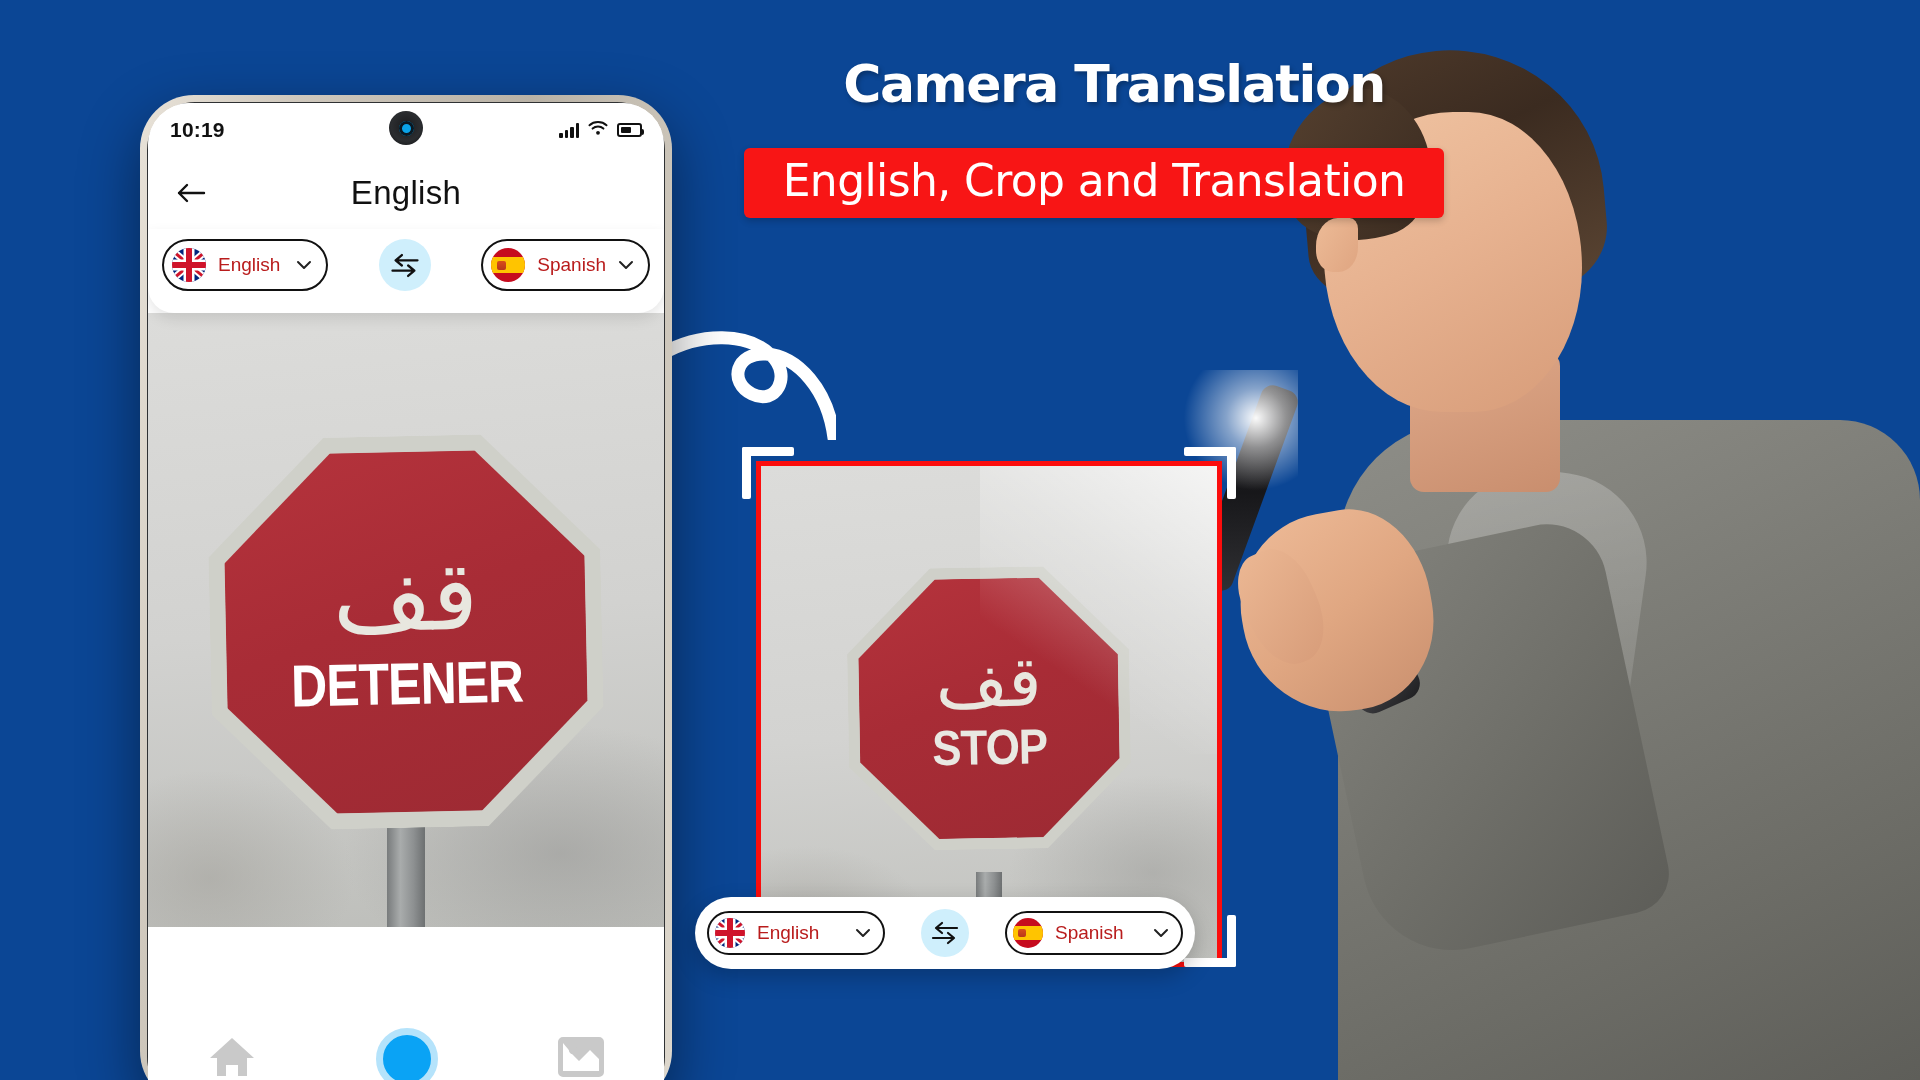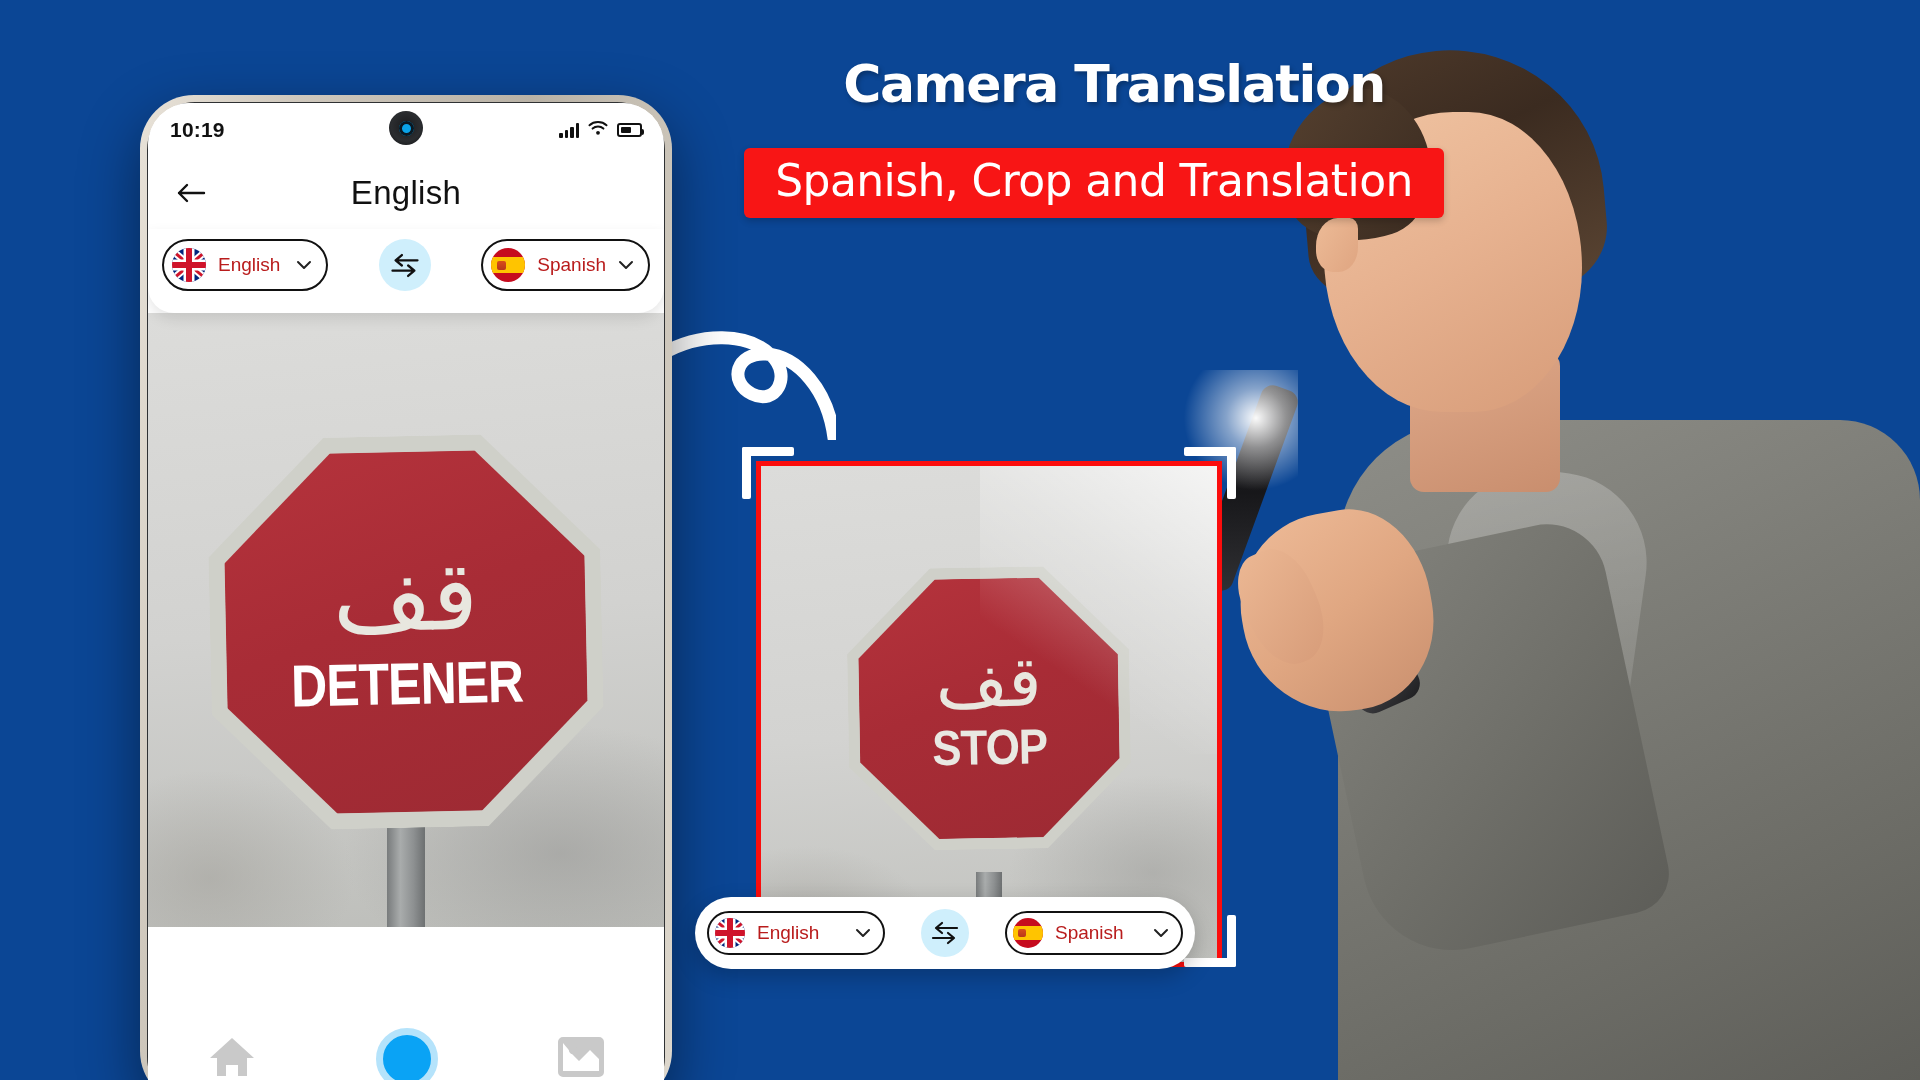--- a/index.html
+++ b/index.html
@@ -381,21 +381,21 @@
   <div class="p-nose"></div>
   <div class="p-arm"></div>
   <div class="p-watch"></div>
   <div class="p-hand"></div>
   <div class="p-thumb"></div>
   <div class="p-phone"></div>
   <div class="p-flash"></div>
 </div>
 
 <div class="title-main">Camera Translation</div>
-<div class="title-sub">Spanish, Crop and Translation</div>
+<div class="title-sub">English, Crop and Translation</div>
 
 <div class="curved-arrow">
   <svg width="260" height="120" viewBox="0 0 260 120" fill="none">
     <path d="M258 118 C 252 70, 222 36, 190 34 C 160 32, 152 62, 176 74 C 200 86, 216 56, 196 36 C 172 12, 124 12, 86 34 C 70 43, 58 54, 48 64" stroke="#ffffff" stroke-width="13" stroke-linecap="round" fill="none"></path>
     <path d="M40 30 L 34 72 L 78 72 Z" fill="#ffffff" transform="rotate(-12 56 52)"></path>
   </svg>
 </div>
 
 <div class="crop-card">
   <div class="crop-photo">

